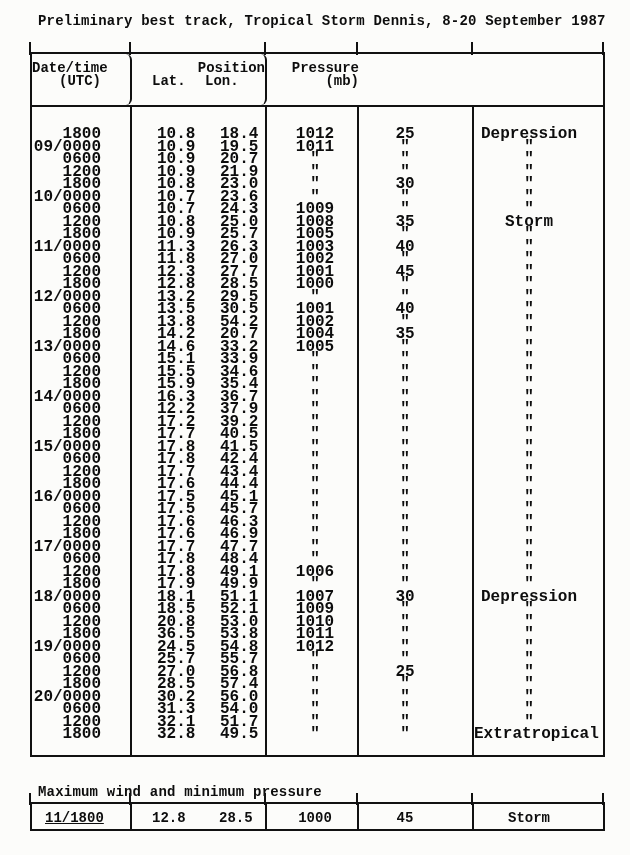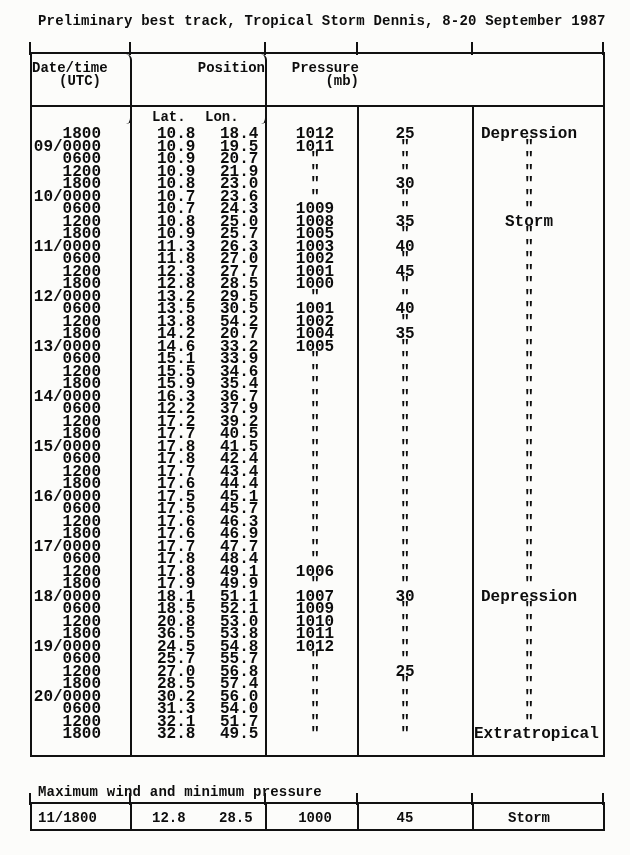--- a/index.html
+++ b/index.html
@@ -43,21 +43,21 @@
     font-size: 14px; line-height: 13px;
     text-align: right;
     position: relative;
     border-radius: 6px;
   }
   .hcell:last-child { border-right: none; }
   .hcell.h1 { padding-right: 29px; }
   .hcell.h3 { padding-left: 6px; }
   .hcell.h4 { padding-right: 21px; }
   .hcell.h5 { padding-right: 19px; }
-  .hlatlon { position: relative; height: 13px; margin-top: 36px; }
+  .hlatlon { position: relative; height: 13px; }
   .hlat { position: absolute; left: 20px; }
   .hlon { position: absolute; left: 73px; }
 
   .data-area {
     display: grid;
     grid-template-columns: 100px 135px 92px 115px 1fr;
     height: 648px;
     box-sizing: border-box;
   }
   .dcol {
@@ -86,21 +86,21 @@
   }
   .scell {
     border-right: 2px solid #111;
     box-sizing: border-box;
     font-size: 14px;
     padding-top: 6px;
     position: relative;
     white-space: nowrap;
   }
   .scell:last-child { border-right: none; }
-  .s1 { padding-left: 6px; }
+  .s1 { padding-left: 13px; text-decoration: underline; }
   .slat { position: absolute; left: 20px; top: 6px; }
   .slon { position: absolute; left: 87px; top: 6px; }
   .s3 { text-align: center; padding-left: 6px; }
   .s4 { text-align: center; padding-right: 21px; }
   .s5 { text-align: center; padding-right: 19px; }
 </style>
 </head>
 <body>
 
 <div class="doc-title">Preliminary best track, Tropical Storm Dennis, 8-20 September 1987</div>

